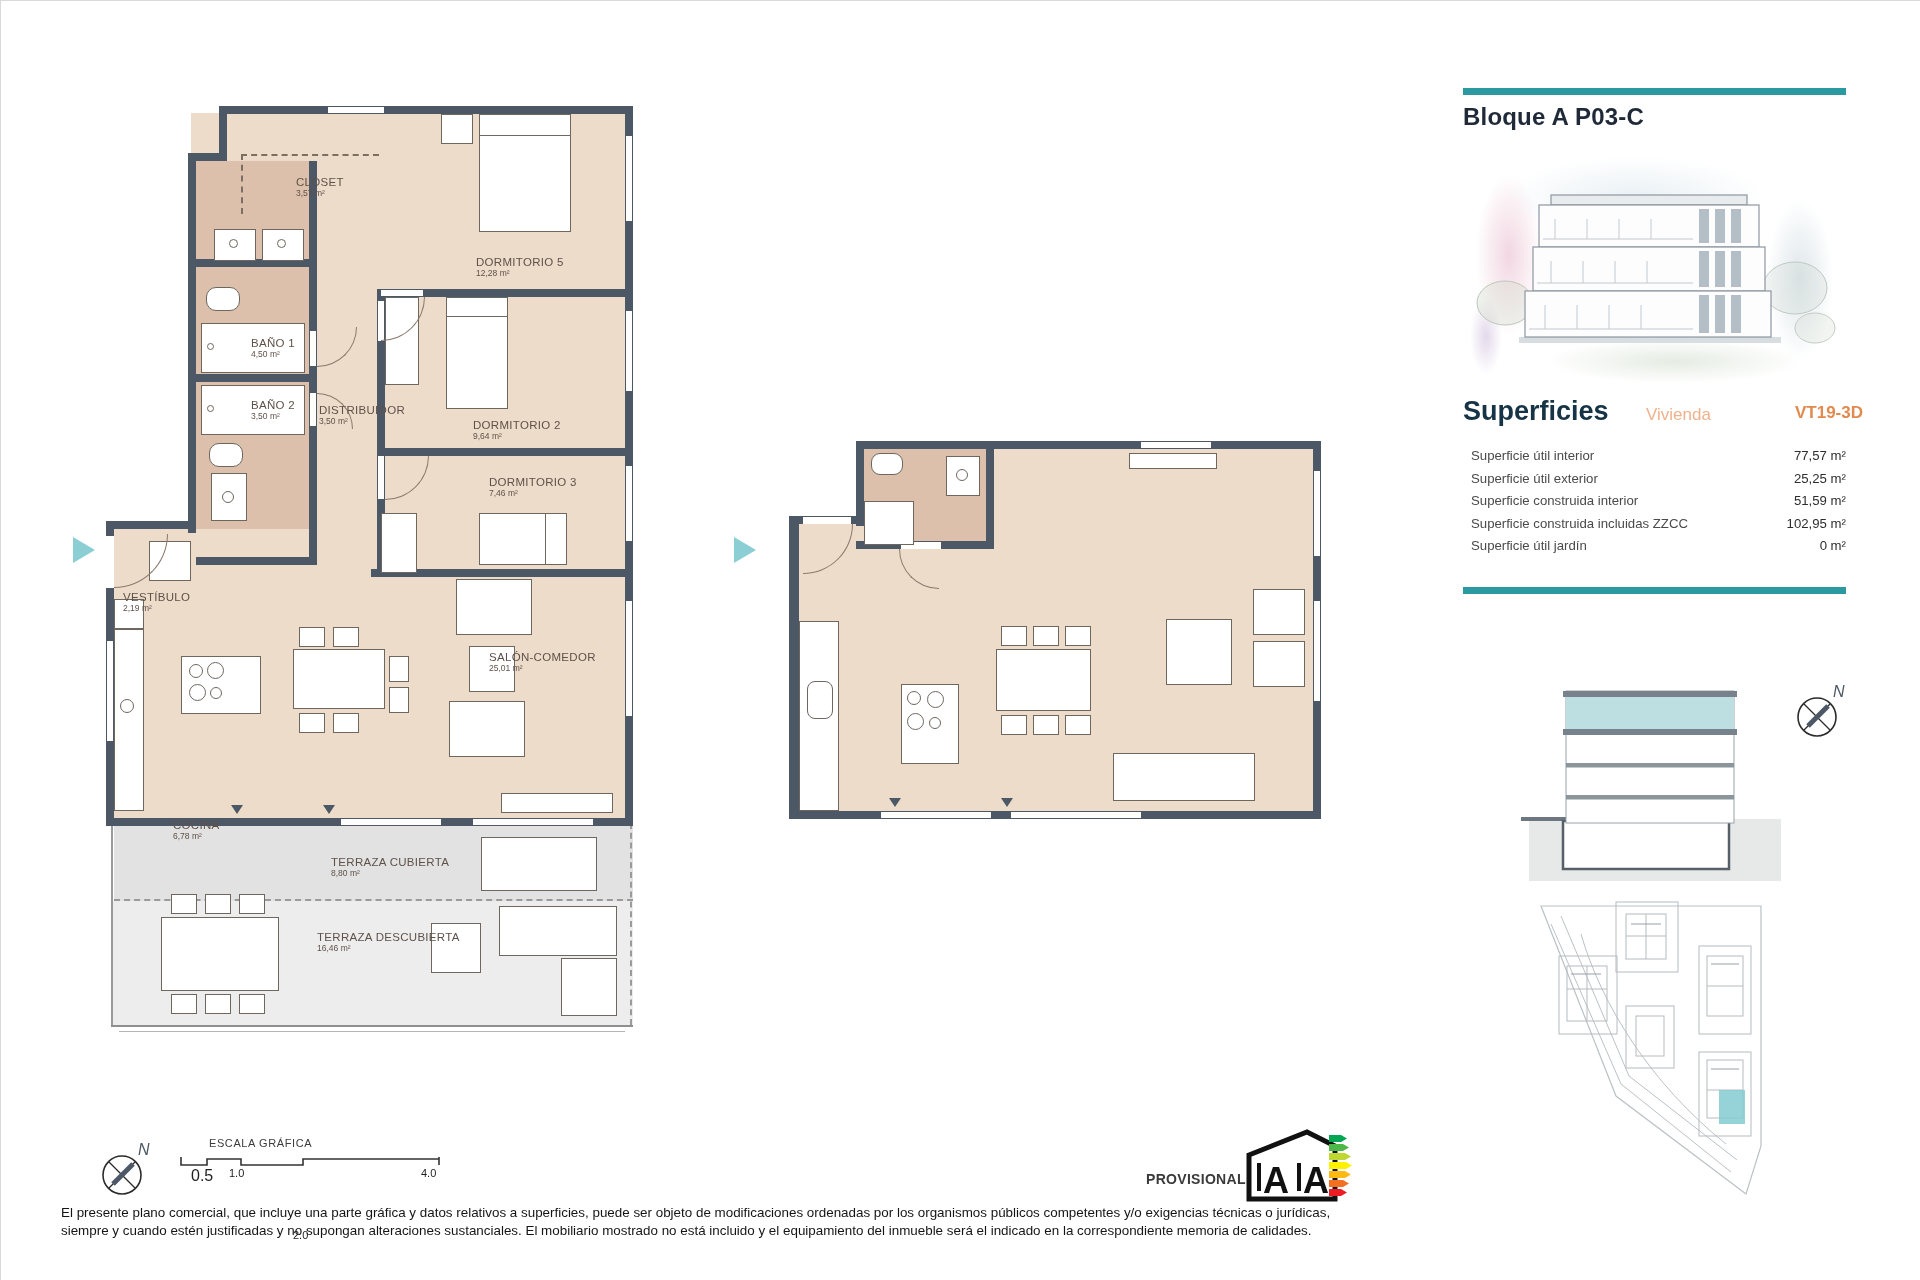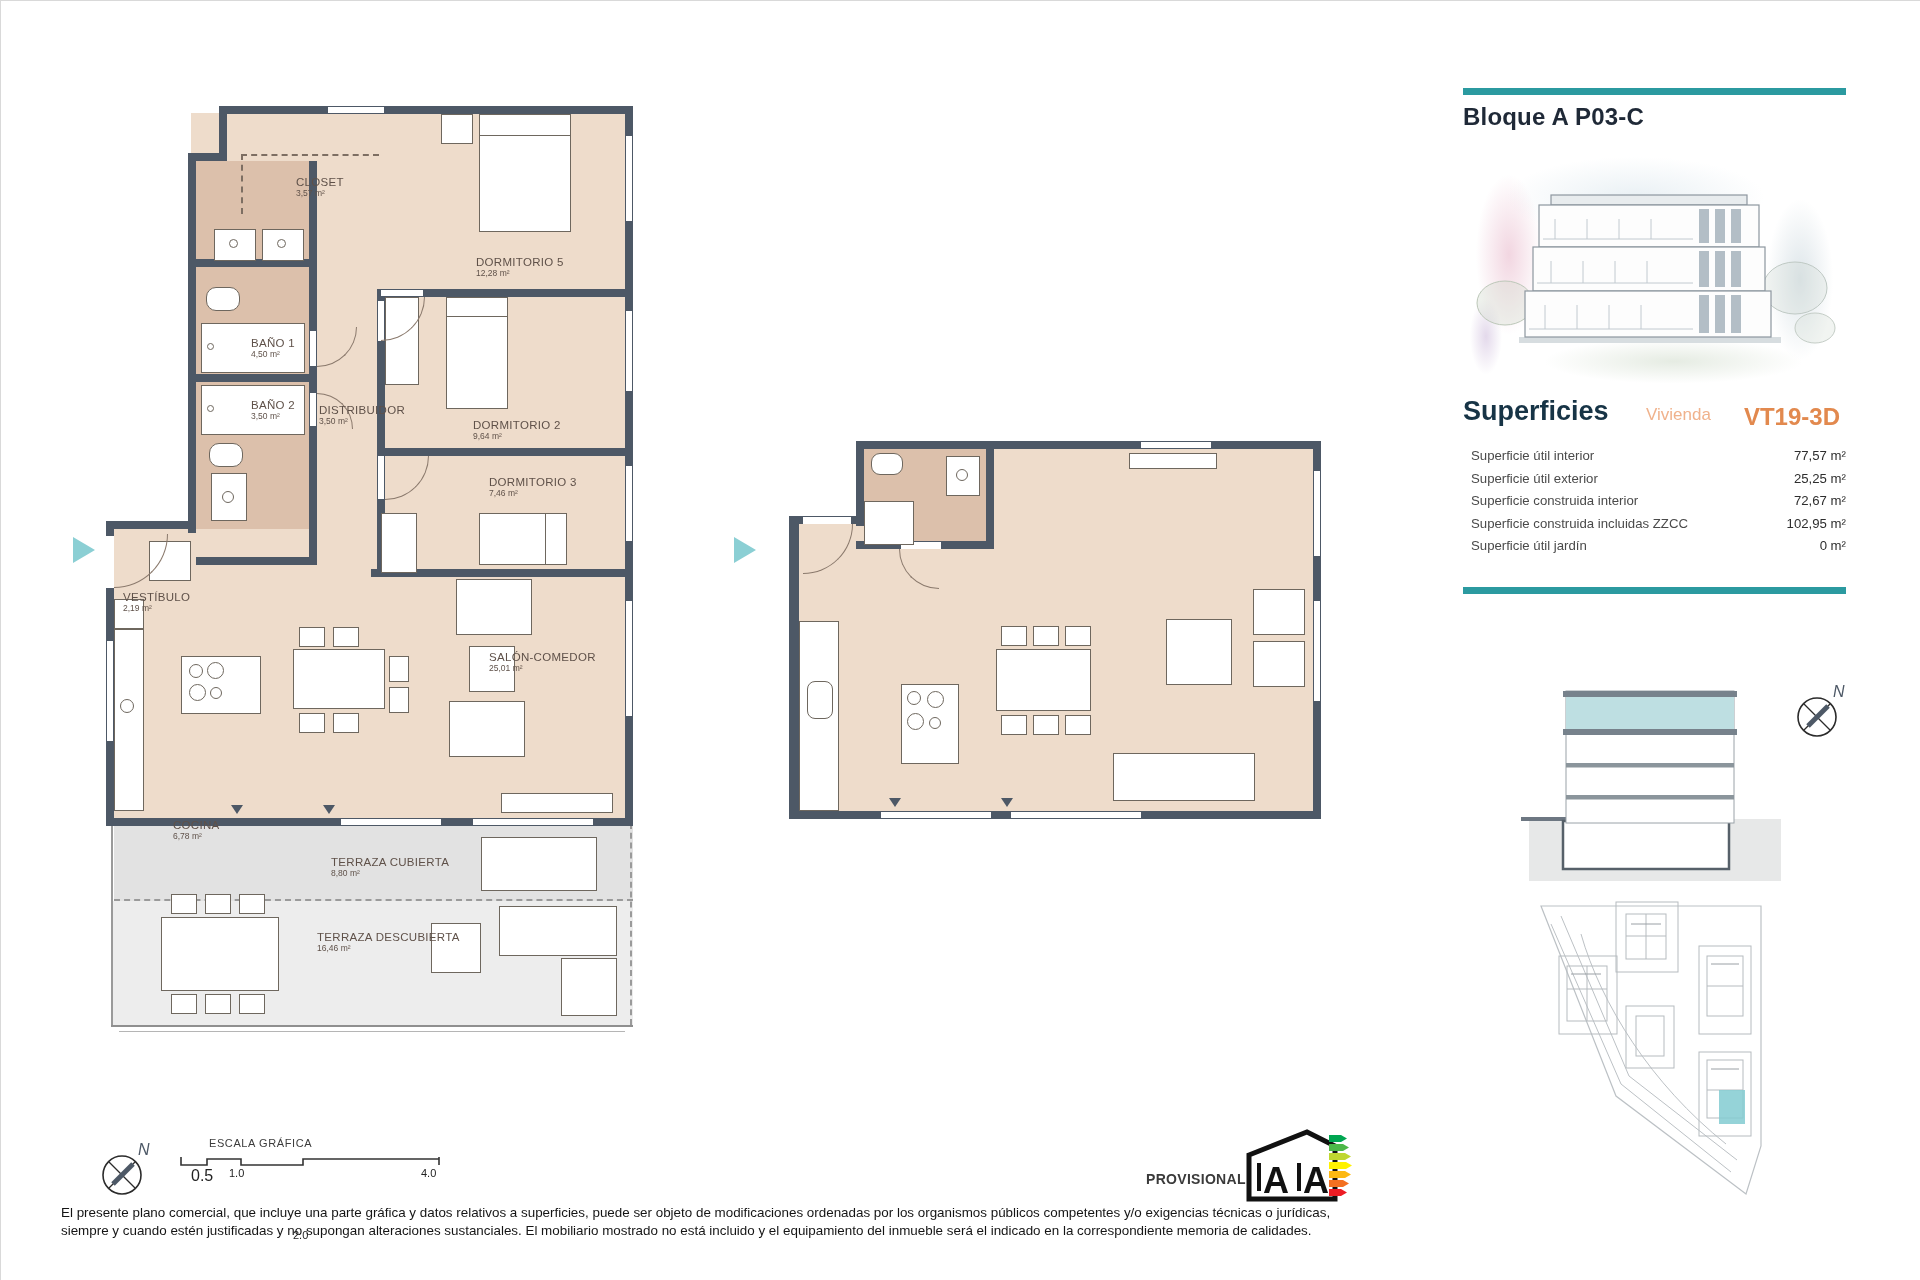--- a/index.html
+++ b/index.html
@@ -258,34 +258,34 @@
         <line x1="82" y1="162" x2="82" y2="186"></line>
           <line x1="114" y1="162" x2="114" y2="186"></line>
           <line x1="146" y1="162" x2="146" y2="186"></line>
           <line x1="178" y1="162" x2="178" y2="186"></line>
       </g>
     </svg>
   </div>
 
   <div class="a" style="left:1462px;top:395px;font-size:27px;font-weight:bold;color:#173446">Superficies</div>
   <div class="a" style="left:1645px;top:404px;font-size:17px;color:#f0b28c">Vivienda</div>
-  <div class="a" style="right:81px;top:402px;font-size:24px;font-weight:bold;color:#e2894e">VT19-3D</div>
+  <div class="a" style="right:58px;top:402px;font-size:17px;font-weight:bold;color:#e2894e">VT19-3D</div>
 
   <div class="a" style="left:1470px;top:444px;width:375px">
     <div class="tbl-row">
         <span>Superficie útil interior</span>
         <b>77,57 m²</b>
       </div>
     <div class="tbl-row">
         <span>Superficie útil exterior</span>
         <b>25,25 m²</b>
       </div>
     <div class="tbl-row">
         <span>Superficie construida interior</span>
-        <b>72,67 m²</b>
+        <b>51,59 m²</b>
       </div>
     <div class="tbl-row">
         <span>Superficie construida incluidas ZZCC</span>
         <b>102,95 m²</b>
       </div>
     <div class="tbl-row">
         <span>Superficie útil jardín</span>
         <b>0 m²</b>
       </div>
   </div>

